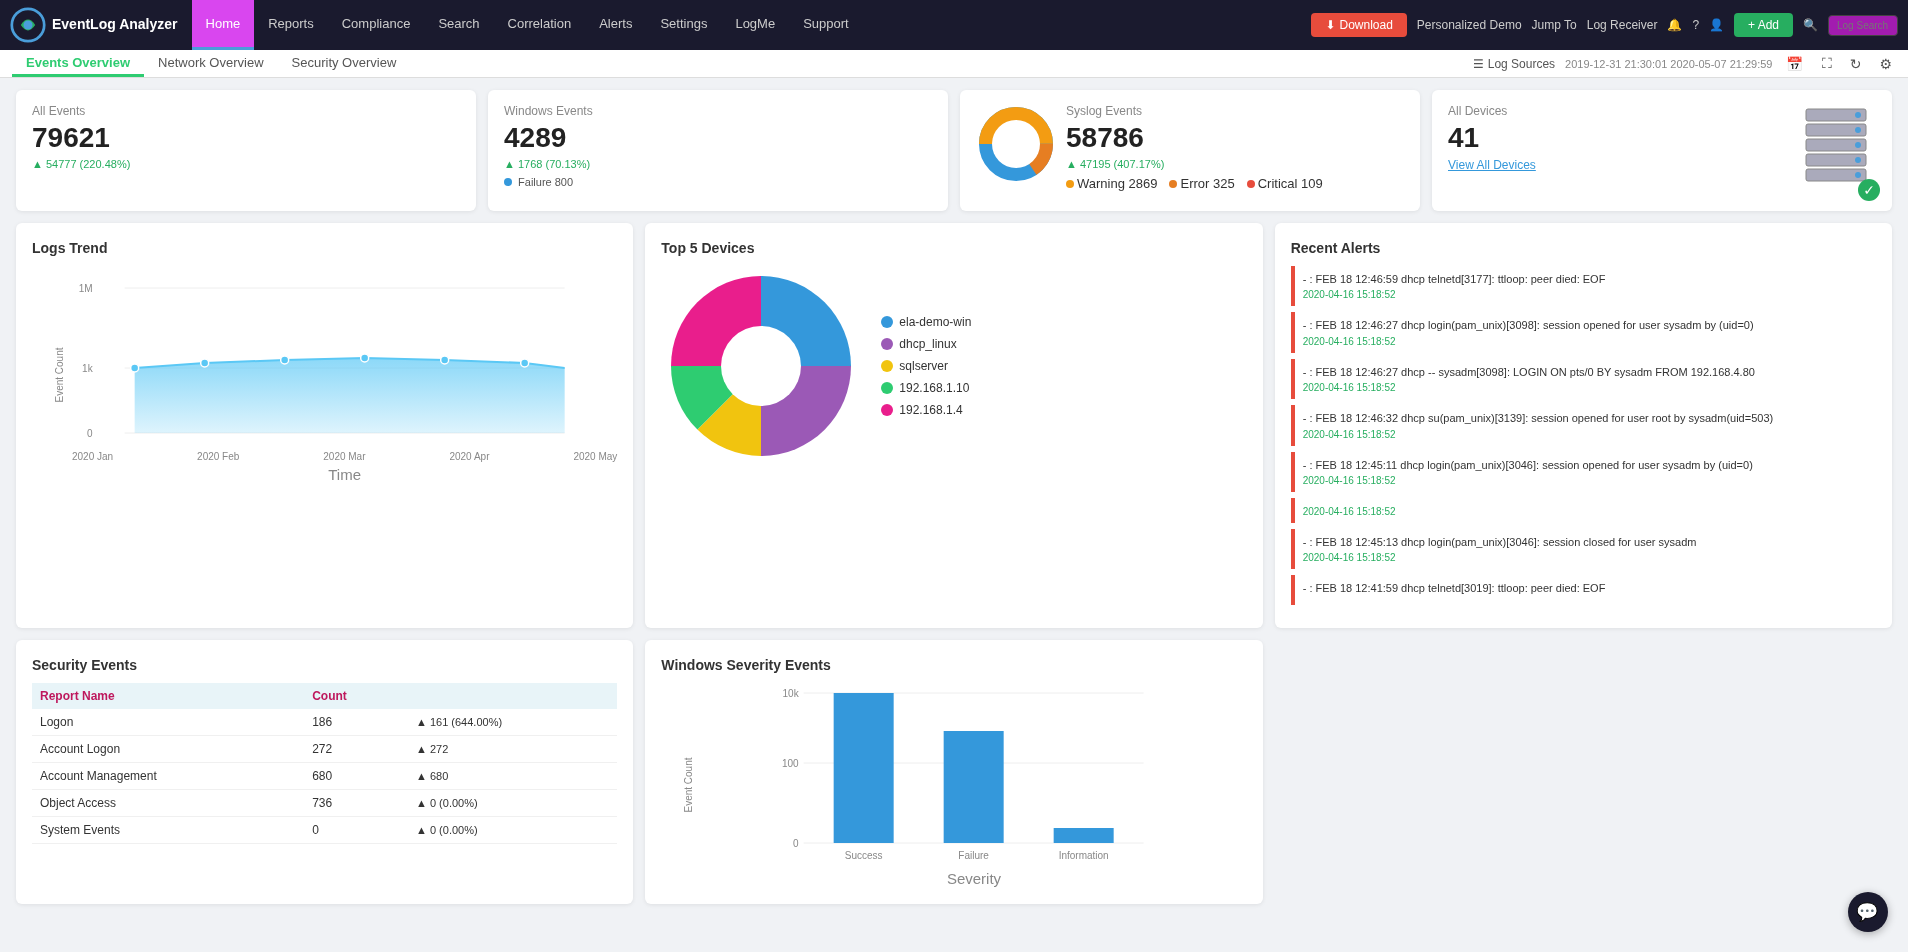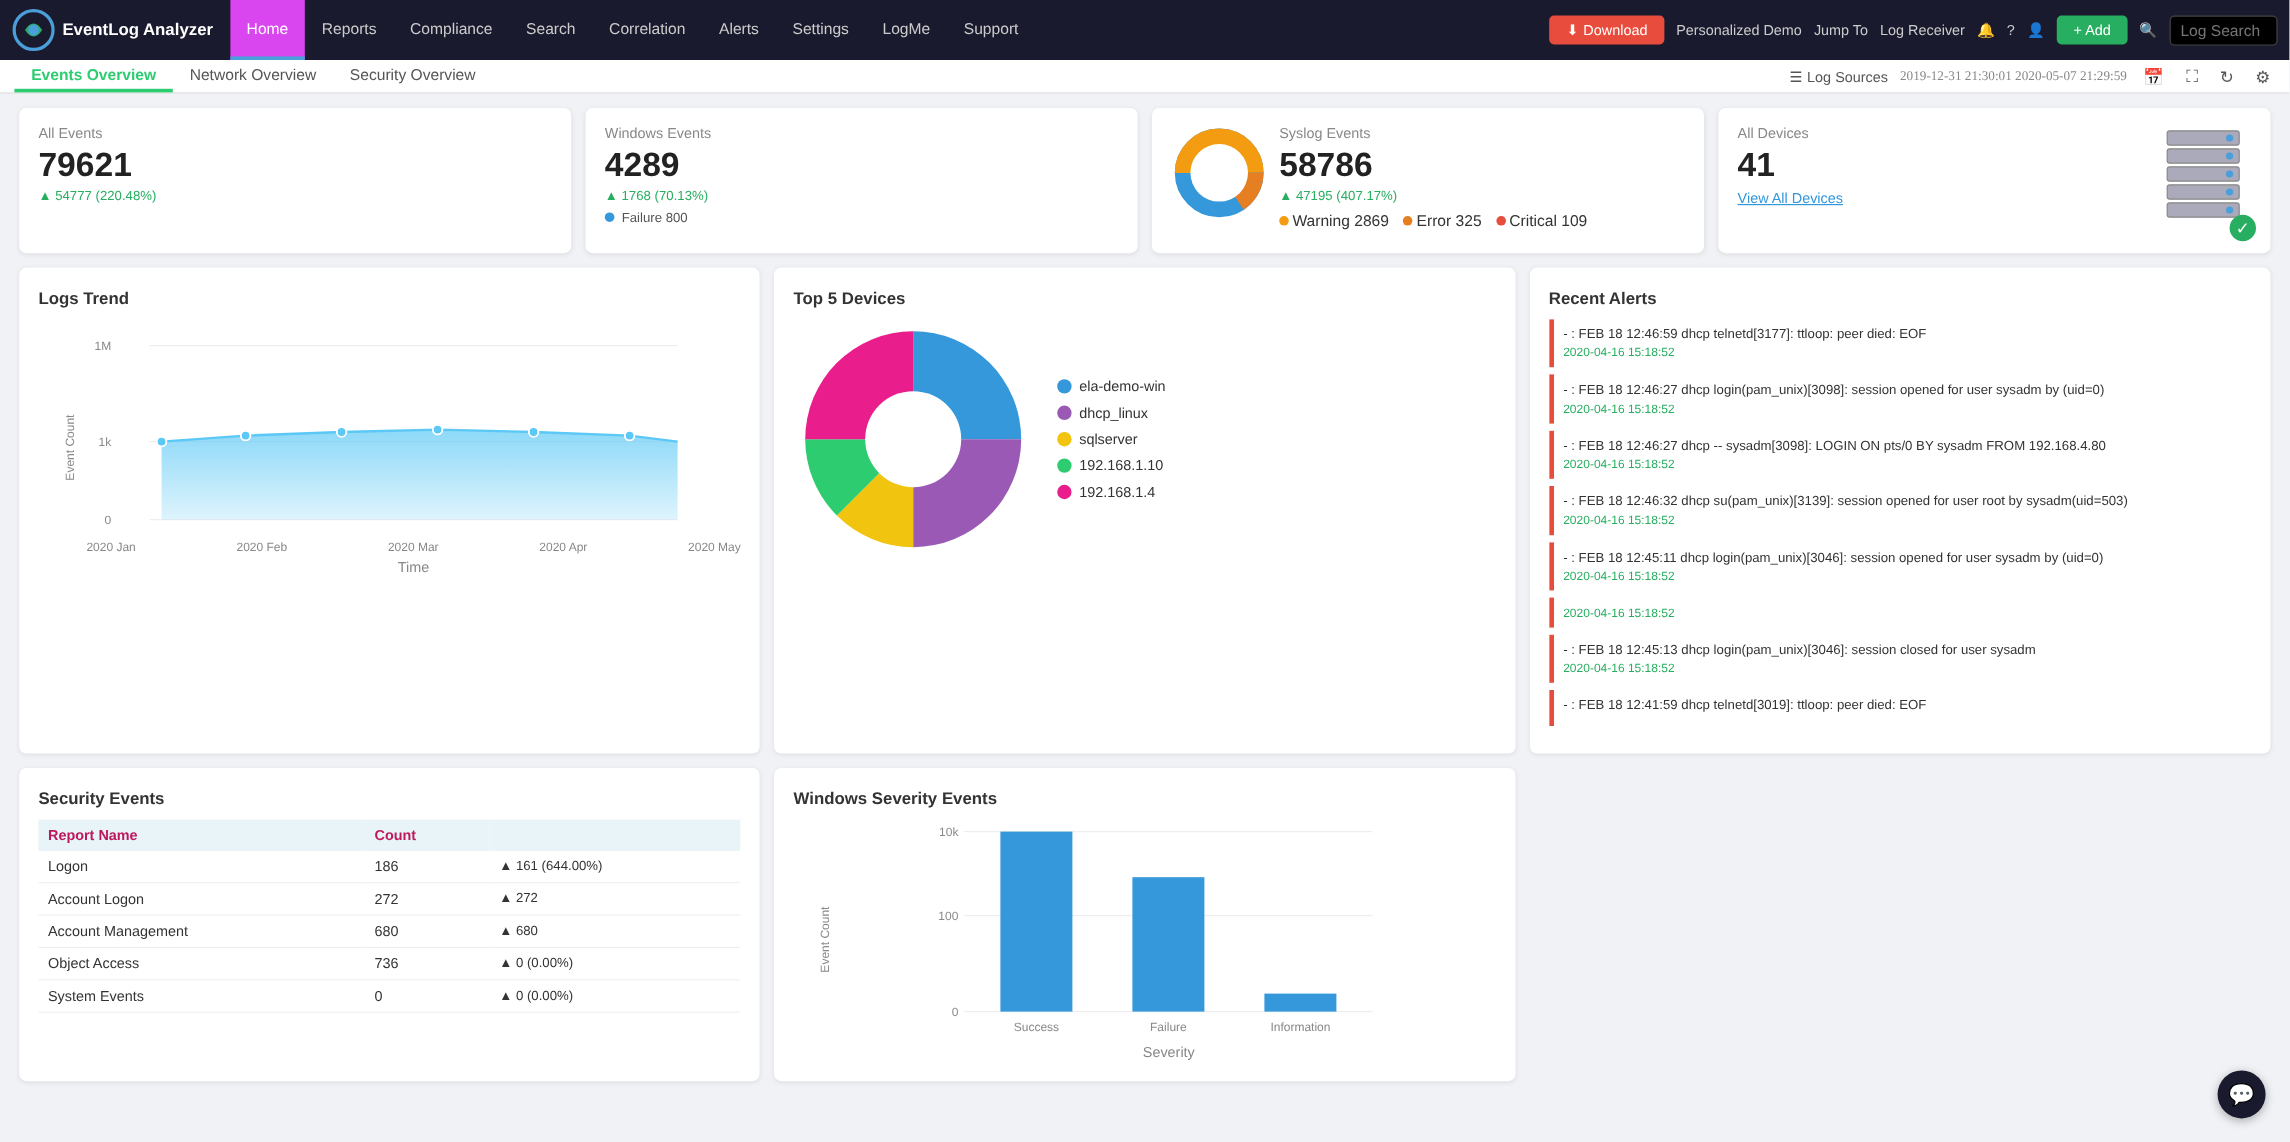--- a/index.html
+++ b/index.html
@@ -79,27 +79,27 @@
       display: flex;
       align-items: center;
       gap: 4px;
     }
     .top-link {
       color: #ccc;
       font-size: 12px;
       cursor: pointer;
     }
     .search-box {
-      background: #000000;
+      background: #a21caf;
       border: 1px solid #444;
       color: #ccc;
       padding: 4px 8px;
       border-radius: 4px;
-      font-size: 13px;
-      width: 90px;
+      font-size: 10px;
+      width: 70px;
     }
 
     
     .sub-nav {
       background: #fff;
       border-bottom: 1px solid #ddd;
       display: flex;
       align-items: center;
       height: 28px;
       padding: 0 12px;
@@ -130,21 +130,20 @@
     .log-sources-btn {
       display: flex;
       align-items: center;
       gap: 4px;
       cursor: pointer;
       color: #555;
     }
     .date-range {
       font-size: 11px;
       color: #888;
-      font-family: Liberation Serif, serif;
     }
     .icon-btn {
       background: none;
       border: none;
       cursor: pointer;
       color: #555;
       font-size: 14px;
       padding: 2px 4px;
     }
 
@@ -238,21 +237,21 @@
     }
     .x-labels {
       display: flex;
       justify-content: space-between;
       margin-left: 40px;
       font-size: 10px;
       color: #888;
     }
     .x-title {
       text-align: center;
-      font-size: 12px;
+      font-size: 15px;
       color: #888;
       margin-top: 4px;
     }
 
     
     .pie-row {
       display: flex;
       align-items: center;
       gap: 20px;
     }

